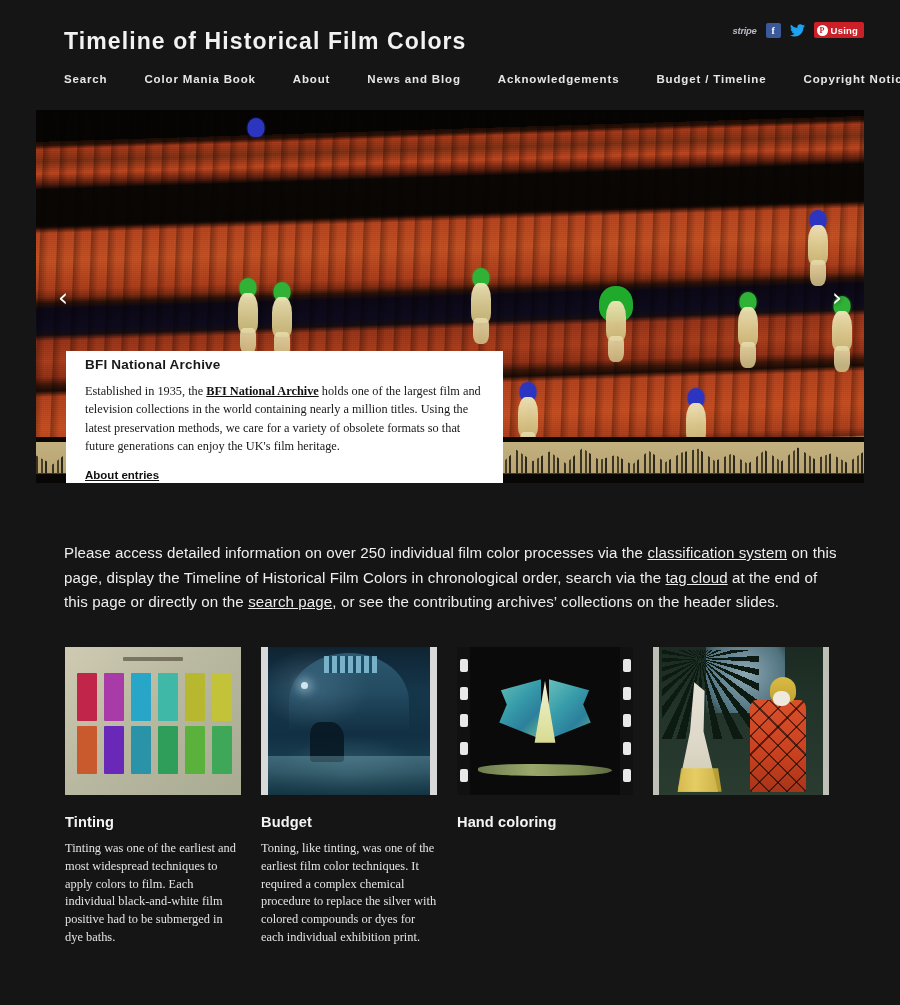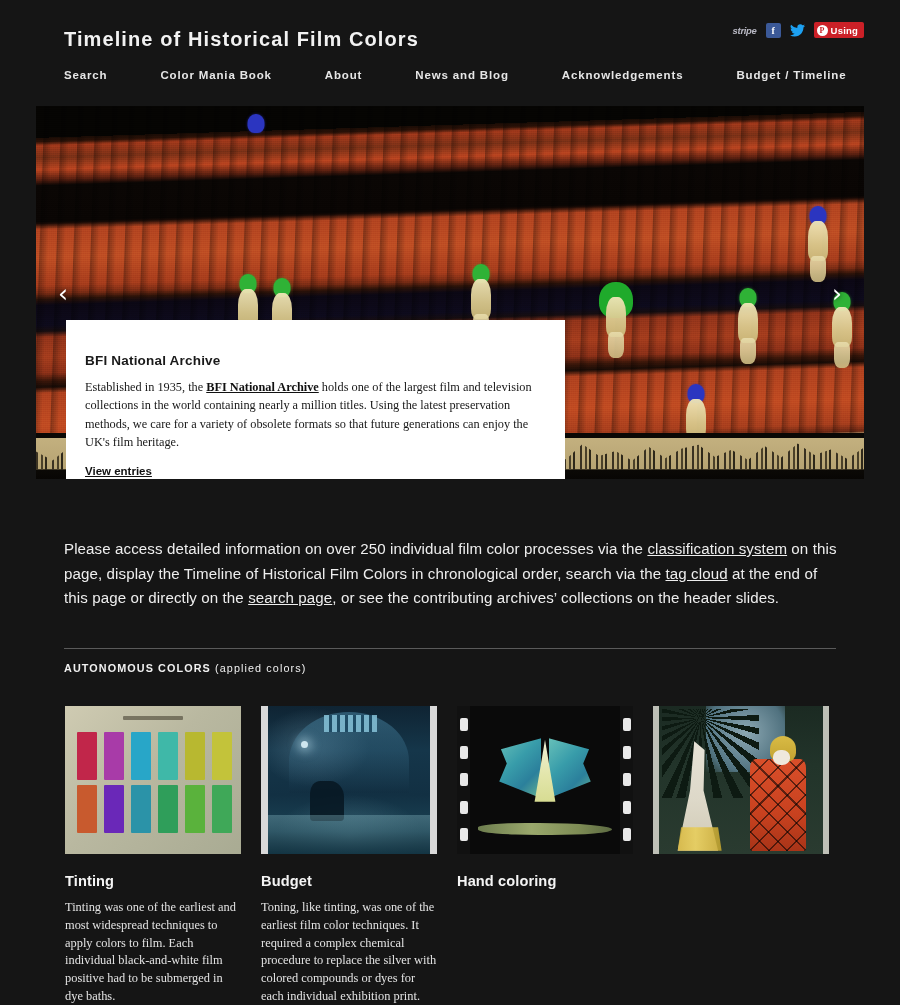--- a/index.html
+++ b/index.html
@@ -17,21 +17,21 @@
     position: relative;
     overflow: hidden;
   }
 
   
   .header {
     padding: 22px 36px 0 64px;
     position: relative;
   }
   .site-title {
-    font-size: 20px;
+    font-size: 23px;
     font-weight: bold;
     color: #f2f2f2;
     letter-spacing: 1.1px;
     margin: 0;
     padding-top: 6px;
   }
   .social {
     position: absolute;
     top: 20px; right: 36px;
     display: flex;
@@ -78,21 +78,21 @@
     display: inline-flex;
     align-items: center; justify-content: center;
     font-size: 8px;
     font-family: "Liberation Serif", serif;
     font-weight: bold;
   }
 
   .nav {
     display: flex;
     align-items: center;
-    gap: 16px;
+    gap: 0;
     padding: 18px 0 0 0;
   }
   .nav a {
     color: #e6e6e6;
     font-size: 11.5px;
     font-weight: bold;
     letter-spacing: 0.85px;
     text-decoration: none;
     margin-right: 37px;
     white-space: nowrap;
@@ -209,23 +209,23 @@
     user-select: none;
     font-family: "DejaVu Sans", sans-serif;
   }
   .hero-arrow.prev { left: 22px; }
   .hero-arrow.next { right: 22px; }
 
   .hero-caption {
     position: absolute;
     left: 30px;
     bottom: -20px;
-    width: 499px;
+    width: 437px;
     background: #ffffff;
-    padding: 33px 22px 20px 19px;
+    padding: 6px 22px 20px 19px;
   }
   .hero-caption h3 {
     margin: 0 0 10px 0;
     font-size: 13.5px;
     font-weight: bold;
     color: #1a1a1a;
     letter-spacing: 0.2px;
   }
   .hero-caption p {
     margin: 0;
@@ -556,29 +556,26 @@
     <div class="soundtrack">
       <div class="soundtrack-teeth"></div>
     </div>
 
     <div class="hero-arrow prev">‹</div>
     <div class="hero-arrow next">›</div>
 
     <div class="hero-caption">
       <h3>BFI National Archive</h3>
       <p><span>Established in 1935, the </span><a href="#">BFI National Archive</a><span> holds one of the largest film and television collections in the world containing nearly a million titles. Using the latest preservation methods, we care for a variety of obsolete formats so that future generations can enjoy the UK's film heritage.</span></p>
-      <a href="#" class="view-entries">View entries</a>
+      <a href="#" class="view-entries">About entries</a>
     </div>
   </div>
 
   <p class="intro"><span>Please access detailed information on over 250 individual film color processes via the </span><a href="#">classification system</a><span> on this page, display the Timeline of Historical Film Colors in chronological order, search via the </span><a href="#">tag cloud</a><span> at the end of this page or directly on the </span><a href="#">search page</a><span>, or see the contributing archives’ collections on the header slides.</span></p>
 
-  <div class="section-head">
-    <div class="label"><b>AUTONOMOUS COLORS</b><span> (applied colors)</span></div>
-  </div>
 
   <div class="cards">
 
     <div class="card">
       <div class="card-thumb">
         <div class="thumb-tint">
           <div class="title-line"></div>
           <div class="swatches">
             <i class="sw" style="background:#c1264a"></i>
             <i class="sw" style="background:#a83ba8"></i>

